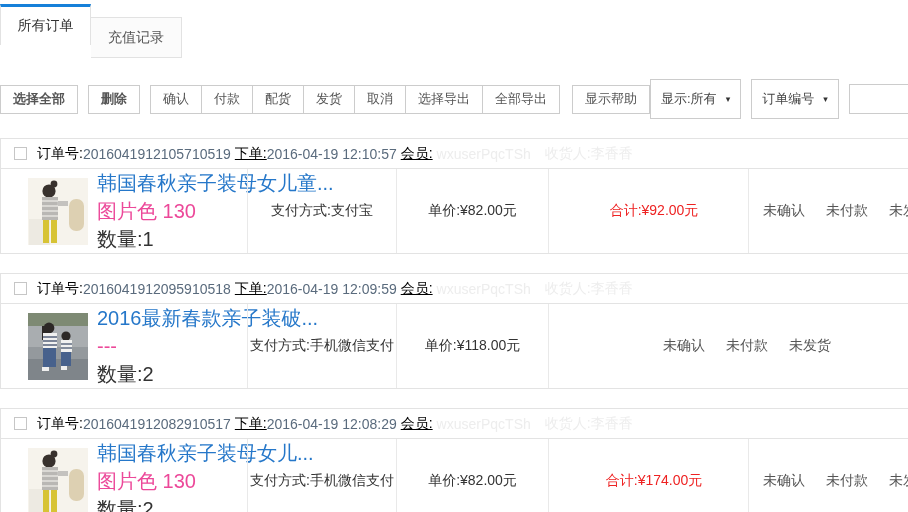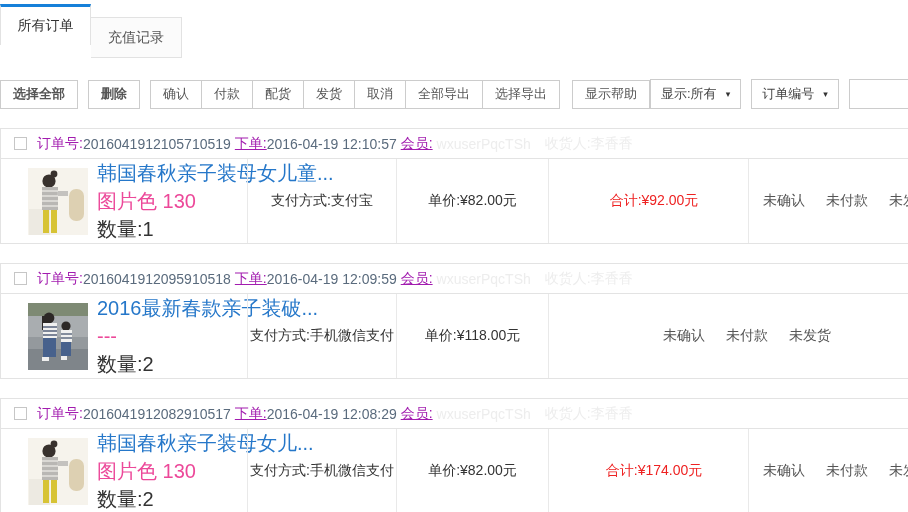--- a/index.html
+++ b/index.html
@@ -31,40 +31,40 @@
   .btn {
     font-family:inherit; font-size:13px; color:#555; background:#fff;
     border:1px solid #ccc; padding:0 12px; height:29px; cursor:pointer; white-space:nowrap;
   }
   .btn.standalone { margin-right:10px;font-weight:bold; }
   .btn-group { display:flex; margin-right:12px; }
   .btn-group .btn + .btn { margin-left:-1px; }
   .toolbar-right { margin-left:auto; display:flex; gap:10px; align-items:center; }
   .dropdown {
     display:flex; align-items:center; gap:9px; border:1px solid #ccc;
-    padding:0 10px; height:30px; font-size:13px; color:#444; cursor:pointer;
+    padding:0 10px; height:40px; font-size:13px; color:#444; cursor:pointer;
     background:#fff; white-space:nowrap;
   }
   .caret { font-size:9px; color:#333; line-height:1; }
   .search-input {
     height:30px; width:160px; border:1px solid #ccc; padding:0 8px;
     font-family:inherit; font-size:13px;
   }
 
   
   .order-block { margin-top:19px; border:1px solid #e3e3e3; background:#fff; }
   .order-header {
     height:29px; display:flex; align-items:center; font-size:14px; padding-left:13px;
     white-space:nowrap;
   }
   .checkbox {
     width:13px; height:13px; border:1px solid #c6c6c6; background:#fff;
     margin-right:10px; flex:none; cursor:pointer;
   }
-  .oh-label { color:#a21caf; }
+  .oh-label { color:#000000; }
   .oh-value { color:#5a6b7d; }
   .oh-gap { margin-left:4px;text-decoration:underline; }
   .oh-mask { color:#ededed; margin-left:4px; }
   .oh-mask2 { color:#ededed; margin-left:14px; }
 
   .order-card { display:flex; border-top:1px solid #e3e3e3; height:85px; }
   .cell {
     display:flex; align-items:center; justify-content:center;
     font-size:14px; color:#333; border-left:1px solid #e9e9e9; height:100%;
   }
@@ -93,22 +93,22 @@
 
   <div class="toolbar">
     <button class="btn standalone">选择全部</button>
     <button class="btn standalone">删除</button>
     <div class="btn-group">
       <button class="btn">确认</button>
       <button class="btn">付款</button>
       <button class="btn">配货</button>
       <button class="btn">发货</button>
       <button class="btn">取消</button>
+      <button class="btn">选择导出</button>
       <button class="btn">全部导出</button>
-      <button class="btn">选择导出</button>
     </div>
     <button class="btn">显示帮助</button>
     <div class="toolbar-right">
       <div class="dropdown">
         <span>显示:所有</span>
         <span class="caret">▾</span>
       </div>
       <div class="dropdown">
         <span>订单编号</span>
         <span class="caret">▾</span>

